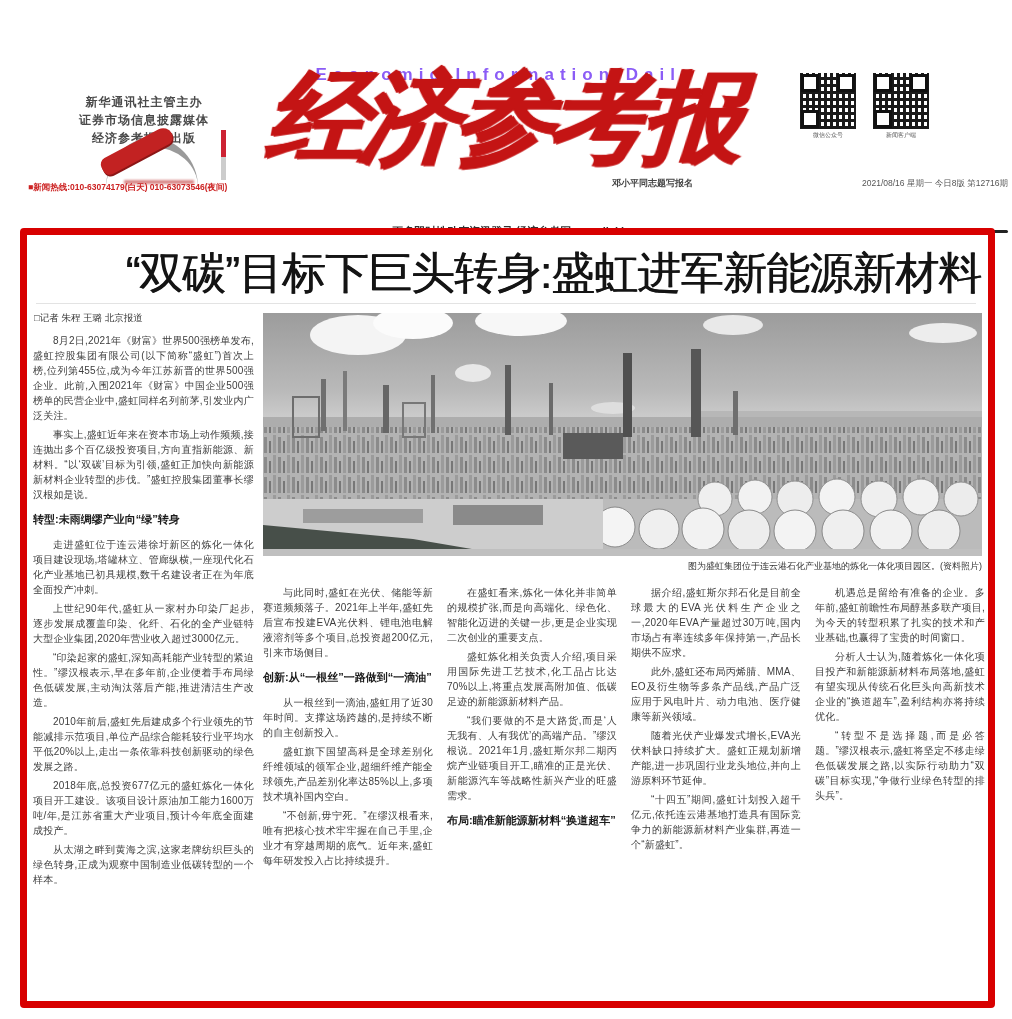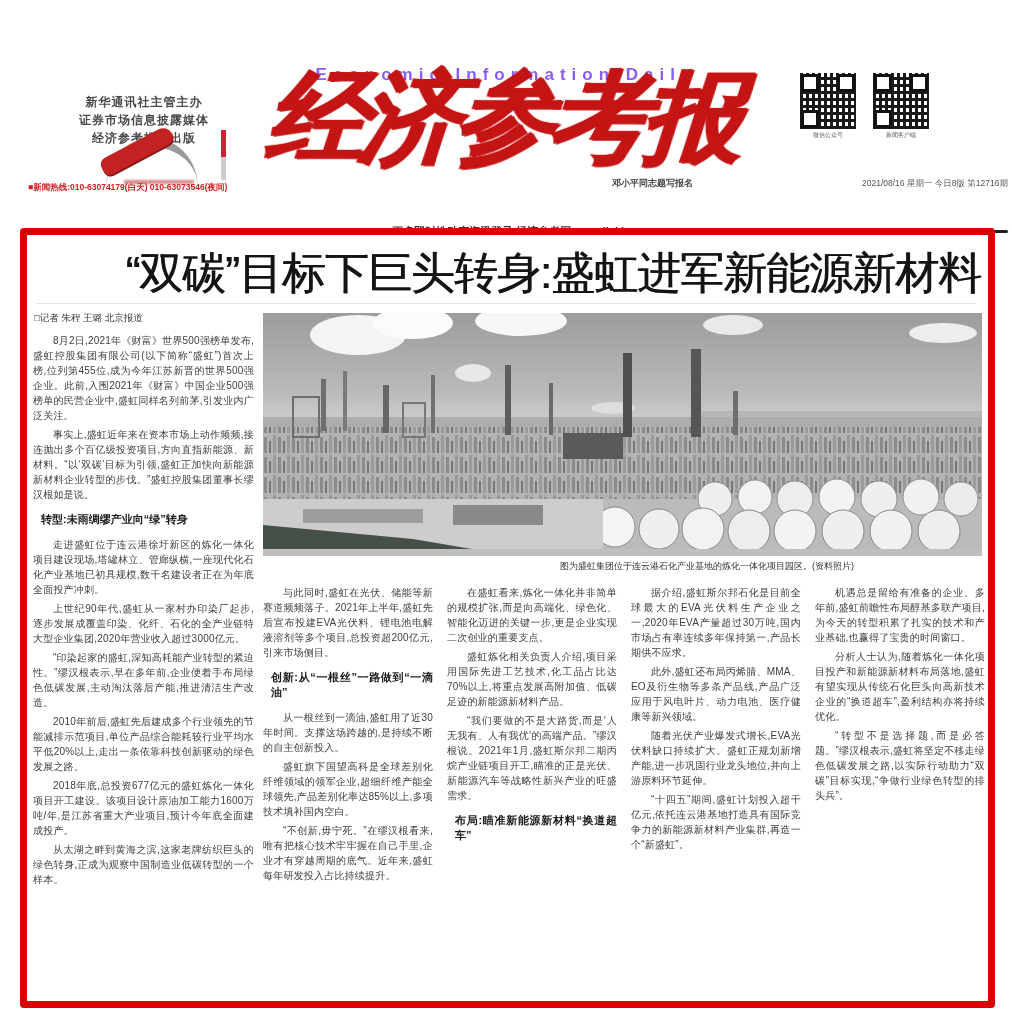--- a/index.html
+++ b/index.html
@@ -77,33 +77,33 @@
   .headline{
     left:33px;top:244px;width:948px;text-align:right;
     font-size:44px;font-weight:400;color:#141414;letter-spacing:-1px;
     white-space:nowrap;text-shadow:.7px 0 0 #141414;
   }
   .headline-rule{left:36px;top:303px;width:940px;height:1px;background:#e3e3e3;}
   .byline{left:34px;top:312px;font-size:9.5px;color:#333;filter:blur(.4px);}
 
   .photo{left:263px;top:313px;width:719px;height:243px;background:#bbb;overflow:hidden;}
   .caption{
-    left:560px;top:560px;width:422px;text-align:left;
+    left:560px;top:560px;width:422px;text-align:right;
     font-size:9px;color:#333;filter:blur(.4px);
   }
 
   .col{overflow:hidden;text-align:justify;}
   .col p{
     margin:0 0 4px 0;text-indent:2em;
     font-size:10px;line-height:15px;color:#3d3d3d;
     letter-spacing:.2px;filter:blur(.38px);
   }
   .col p.subhead{
     text-indent:0;font-weight:900;color:#1c1c1c;font-size:11px;
-    margin:10px 0 10px 8px;letter-spacing:0;filter:blur(.3px);
+    margin:10px 0 10px 0;letter-spacing:0;filter:blur(.3px);
   }
   .col-left{left:33px;top:333px;width:221px;height:655px;}
   .col-m{top:585px;width:170px;height:406px;}
   .c2{left:263px}.c3{left:447px}.c4{left:631px}.c5{left:815px}
 </style>
 </head>
 <body>
 
 <div class="abs eng-title">Economic Information Daily</div>
 

